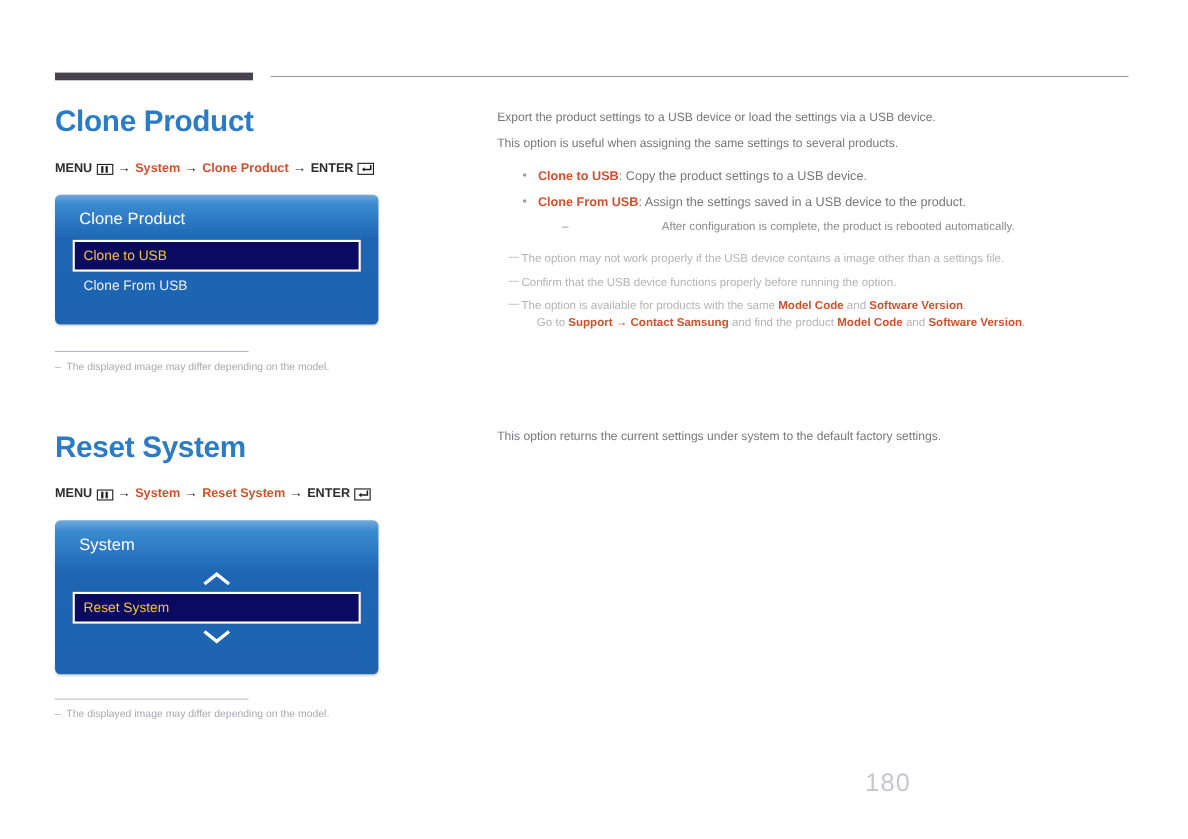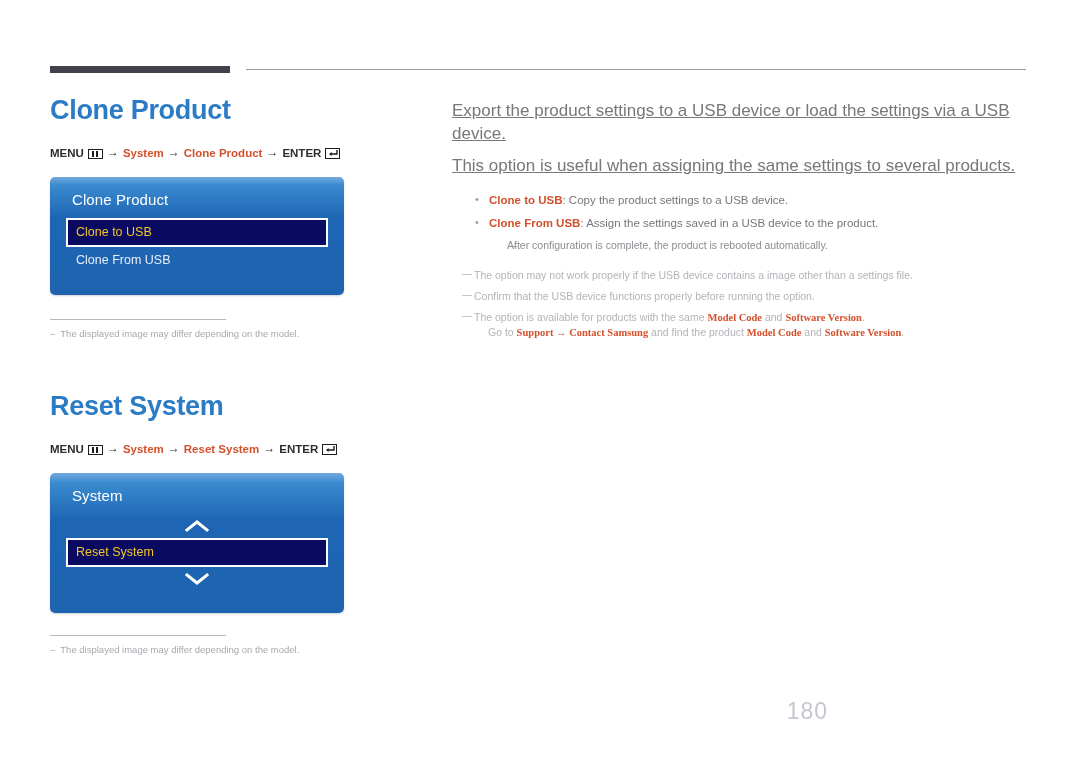--- a/index.html
+++ b/index.html
@@ -164,25 +164,24 @@
     color: #a8a8b0;
     display: flex;
     gap: 5px;
     align-items: flex-start;
     line-height: 1.4;
   }
   .footnote .dash { color: #a8a8b0; }
 
   
   p.para {
-    font-size: 17px;
+    font-size: 11px;
     color: #77777c;
     margin: 0 0 9px 0;
     line-height: 1.35;
-    text-decoration: underline;
   }
   ul.bullets {
     list-style: none;
     margin: 15px;
     padding: 0;
   }
   ul.bullets > li {
     font-size: 11.5px;
     color: #77777c;
     line-height: 1.35;
@@ -225,21 +224,21 @@
     margin-bottom: 6px;
   }
   .note::before {
     content: "\2014";
     position: absolute;
     left: 10px;
     top: -1px;
     color: #b3b3b9;
     font-size: 10px;
   }
-  .note .b { color: #d2512c; font-weight: bold; font-family: Liberation Serif, serif; }
+  .note .b { color: #d2512c; font-weight: bold; }
   .note .indent2 { display: block; padding-left: 14px; }
 
   
   .page-number {
     position: absolute;
     right: 52px;
     bottom: 38px;
     font-size: 23px;
     color: #c6c6cf;
     letter-spacing: 1px;
@@ -295,21 +294,21 @@
   <div class="col-right" style="top:100px;">
     <p class="para">Export the product settings to a USB device or load the settings via a USB device.</p>
     <p class="para">This option is useful when assigning the same settings to several products.</p>
 
     <ul class="bullets">
       <li>
         <span class="lbl">Clone to USB</span><span>: Copy the product settings to a USB device.</span>
       </li>
       <li>
         <span class="lbl">Clone From USB</span><span>: Assign the settings saved in a USB device to the product.</span>
-        <div class="subnote" style="padding-left:18px; margin-top:6px;">
+        <div class="subnote" style="padding-left:18px; margin-top:6px;text-align:center;">
           <span>After configuration is complete, the product is rebooted automatically.</span>
         </div>
       </li>
     </ul>
 
     <div class="note">
       <span>The option may not work properly if the USB device contains a image other than a settings file.</span>
     </div>
 
     <div class="note">
@@ -361,16 +360,19 @@
 
     <div class="footnote-wrap" style="margin-top:22px;">
       <div class="footnote-rule"></div>
       <div class="footnote">
         <span class="dash">–</span>
         <span>The displayed image may differ depending on the model.</span>
       </div>
     </div>
   </div>
 
+  <div class="col-right" style="top:390px;">
+    <p class="para">This option returns the current settings under system to the default factory settings.</p>
+  </div>
 
   <div class="page-number">180</div>
 
 </div>
 
 </body></html>

